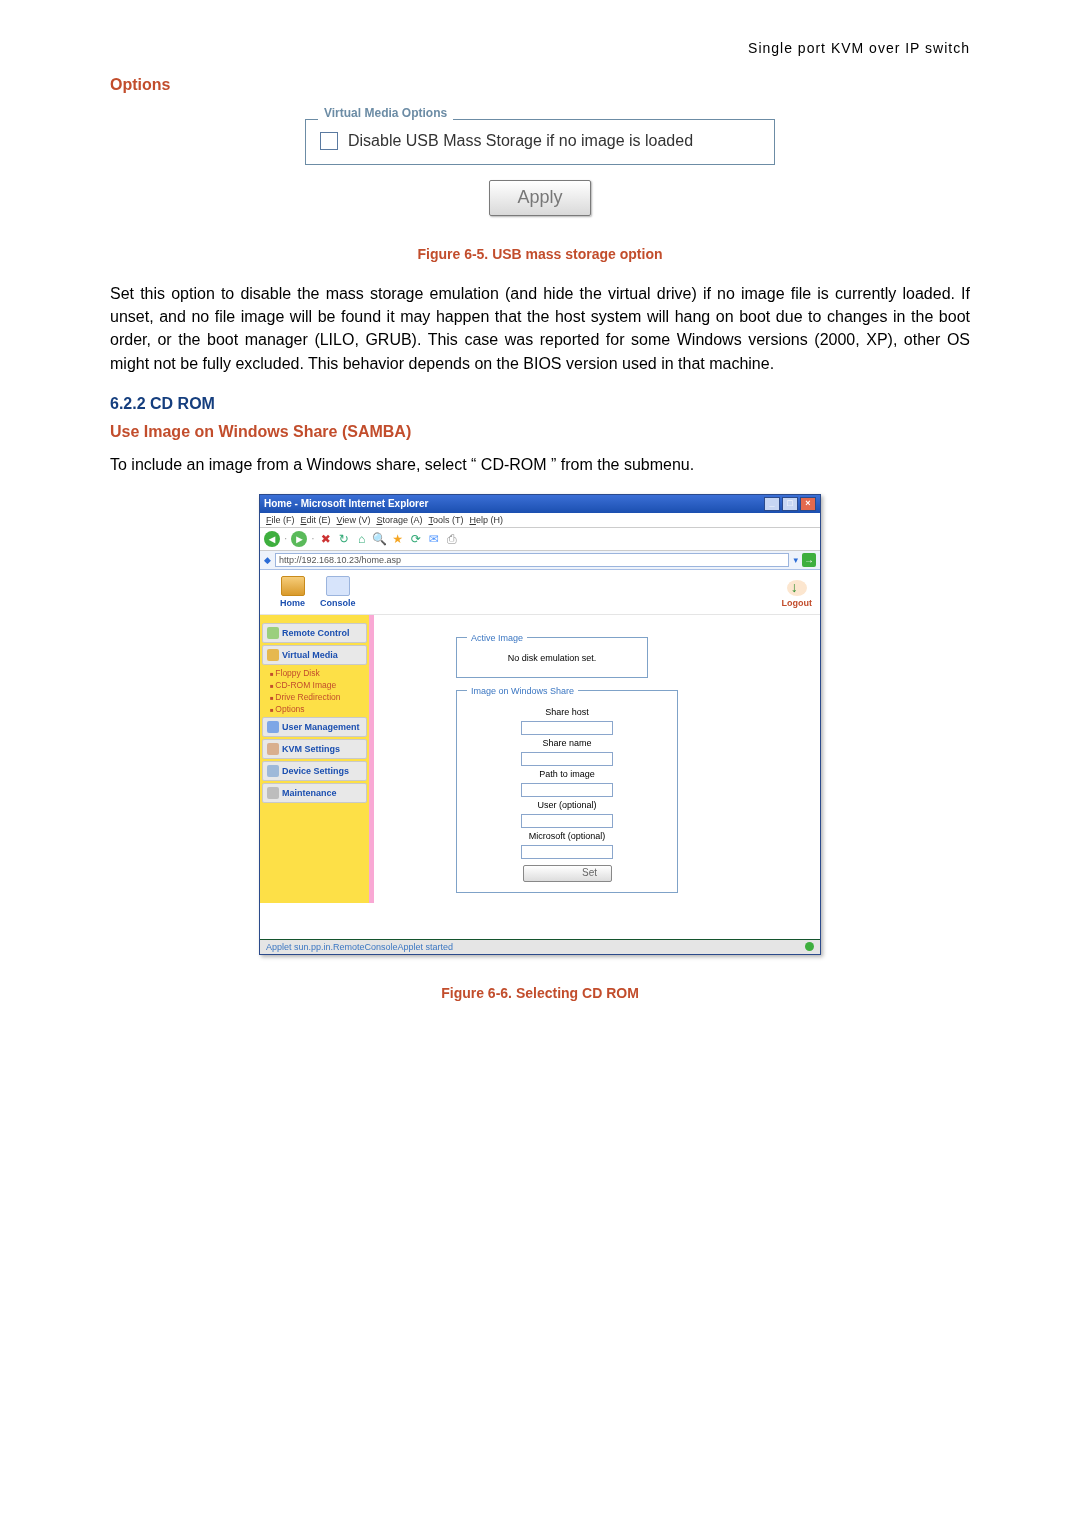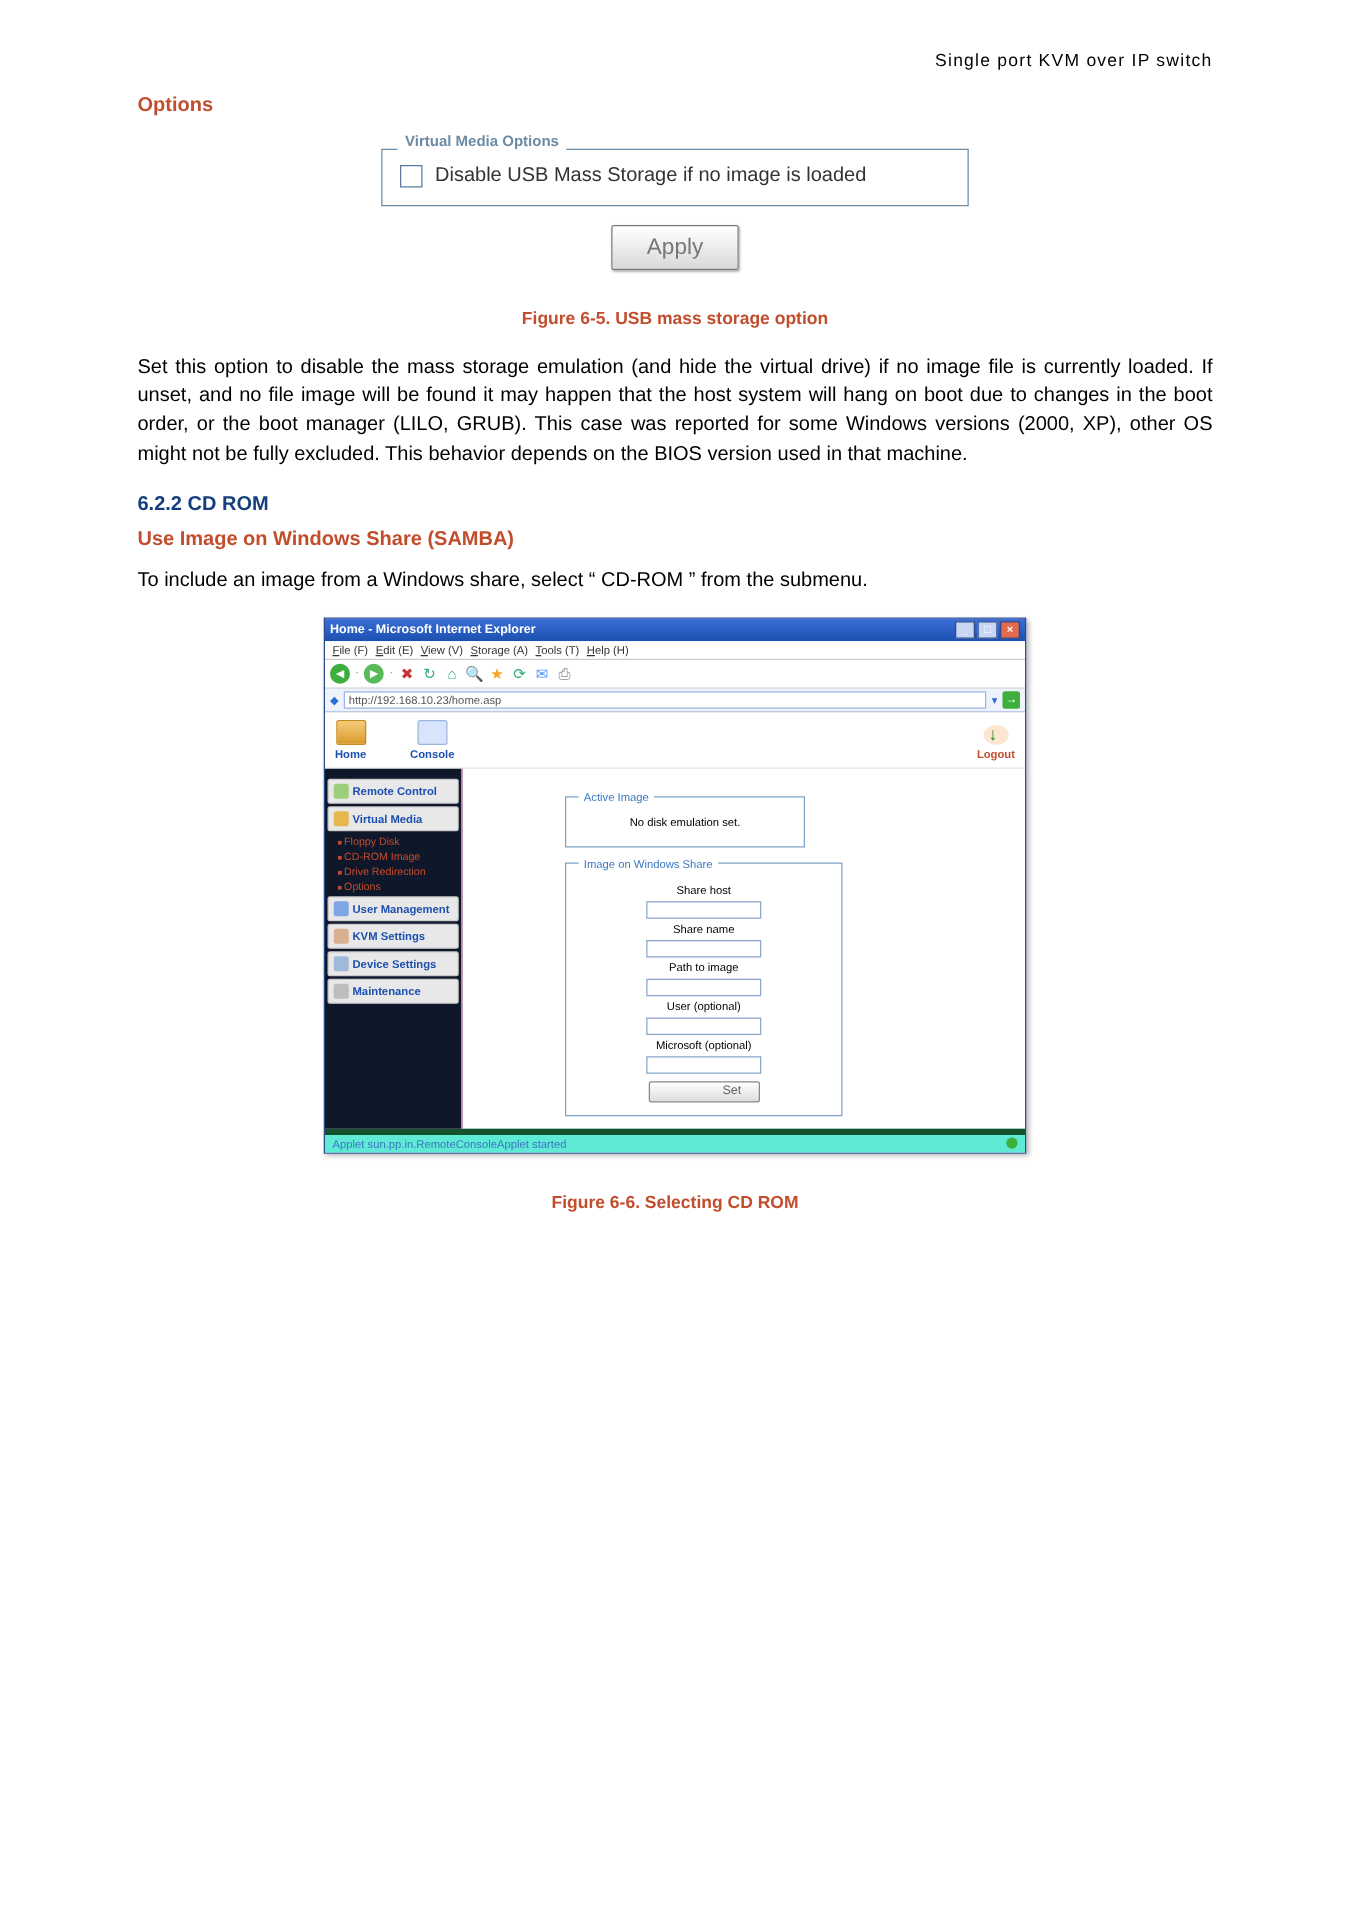--- a/index.html
+++ b/index.html
@@ -133,35 +133,35 @@
     font-size:9px;
   }
   .addrbox{ flex:1; background:#fff; border:1px solid #9bb4dd; padding:1px 3px; color:#555;}
   .go{ width:14px; height:14px; background:#3EAF3E; color:#fff; border-radius:2px; display:inline-block; text-align:center; line-height:14px; font-weight:bold; font-size:10px;}
   .topnav {
     background:#fff;
     padding:6px 8px 6px 8px;
     display:flex; justify-content:space-between; align-items:flex-end;
     border-bottom:1px solid #e5e5e5;
   }
-  .topnav-left{display:flex; gap:35px;}
+  .topnav-left{display:flex; gap:15px;margin-left:12px;}
   .navitem{ text-align:center; font-size:9px; color:#1B4FB0; font-weight:bold;}
   .navicon{ width:22px; height:18px; display:block; margin:0 auto 2px auto;}
   .navicon.home{ background:linear-gradient(#f6cd7a,#d99a2b); border:1px solid #c88a1b; border-radius:2px;}
   .navicon.console{ background:#d7e4fb; border:1px solid #9bb4dd; border-radius:2px;}
   .logout{ text-align:center; font-size:9px; color:#C24D2C; font-weight:bold;}
   .logout-ico{ width:20px; height:16px; display:block; margin:0 auto 2px auto; border-radius:50%; background:#fce6cf; position:relative;}
   .logout-ico::after{content:"↓"; color:#2a8a2a; position:absolute; left:4px; top:-1px; font-size:14px; font-weight:bold;}
 
   .ie-body{ display:flex; flex:1;}
   .sidebar{
     width:105px;
     padding:6px 2px;
-    background:#0f172a;
-    border-right:1px solid #f9a8d4;
+    background:#fde047;
+    border-right:5px solid #f9a8d4;
   }
   .sb-item{
     background:#E8E8E8;
     border:1px solid #c9c9c9;
     color:#1B4FB0;
     font-size:9px;
     font-weight:bold;
     padding:3px 4px;
     margin:2px 0;
     display:flex; align-items:center; gap:3px;
@@ -201,26 +201,26 @@
   .formrow{ display:flex; align-items:center; justify-content:space-between; gap:4px; margin:3px 16px;flex-direction:column;}
   .formrow label{ color:#000; font-size:9px;}
   .txt{ width:90px; height:12px; border:1px solid #8aa6cc; background:#fff;}
   .setbtn{
     display:block; margin:6px auto 0 auto;
     width:42px; height:15px; line-height:13px;
     border:1px solid #888; background:linear-gradient(#fff,#ddd);
     text-align:center; font-size:10px; color:#666; border-radius:2px;padding-left:45px;
   }
   .ie-status{
-    background:#5eead4;
-    border-top:5px solid #14532d;
+    background:#e5e5e5;
+    border-top:1px solid #14532d;
     font-size:9px;
     color:#3c77c2;
     padding:2px 6px;
-    display:flex; justify-content:space-between; align-items:center;
+    display:flex; justify-content:space-between; align-items:center;margin-top:36px;
   }
   .ie-status .dot{ width:9px; height:9px; border-radius:50%; background:#3EAF3E; display:inline-block;}
   .active-msg{ color:#000; text-align:center; padding:2px 0 4px 0;}
 </style>
 </head>
 <body>
 
 <div class="page">
 
   <div class="header-right">Single port KVM over IP switch</div>

